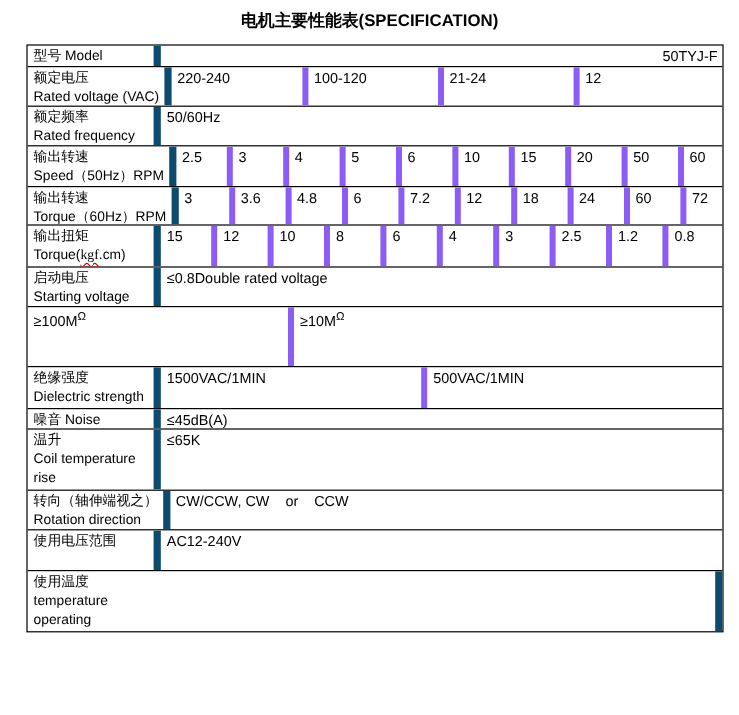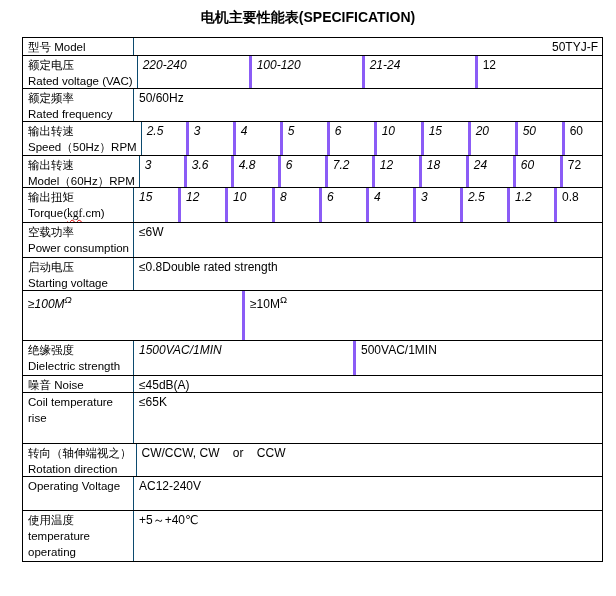--- a/index.html
+++ b/index.html
@@ -10,27 +10,27 @@
   .title {
     position:absolute; top:8px; left:0; width:100%;
     text-align:center; font-size:14px; font-weight:bold; line-height:18px;
   }
   .spec-table {
     position:absolute; left:22px; top:37px; width:581px;
     border:1px solid #000; box-sizing:border-box;
     font-size:12px;
   }
   .row { display:flex; border-bottom:1px solid #000; box-sizing:border-box; overflow:hidden; }
-  .row.last { border-bottom:none; }
+  .row.last { border-bottom:none;flex-direction:column; }
   .cell { box-sizing:border-box; padding:1px 4px 0 5px; overflow:visible; }
-  .label { flex:0 0 111px; border-right:1px solid #0c4a6e; }
+  .label { flex:0 0 111px; border-right:6px solid #0c4a6e; }
   .label .ln { white-space:nowrap; line-height:16px; font-size:11.5px; }
   .val  { line-height:16px; }
   .val .ln { line-height:16px; }
-  .c { border-right:3px solid #8b5cf6;font-style:italic; }
+  .c { border-right:5px solid #8b5cf6; }
   .w114 { flex:0 0 114px; }
   .w113 { flex:0 0 113px; }
   .w47  { flex:0 0 47px; }
   .w222 { flex:0 0 222px; }
   .grow { flex:1 1 auto; }
   .center { text-align:right; }
   .prewrap { white-space:pre-wrap; }
   .sup { font-size:9.5px; vertical-align:super; }
   .squiggle {
     text-decoration-line:underline; text-decoration-style:wavy;
@@ -87,21 +87,21 @@
       <div class="cell val c w47">10</div>
       <div class="cell val c w47">15</div>
       <div class="cell val c w47">20</div>
       <div class="cell val c w47">50</div>
       <div class="cell val grow">60</div>
     </div>
 
     <div class="row" style="height:32px">
       <div class="cell label">
         <div class="ln">输出转速</div>
-        <div class="ln">Model（60Hz）RPM</div>
+        <div class="ln">Torque（60Hz）RPM</div>
       </div>
       <div class="cell val c w47">3</div>
       <div class="cell val c w47">3.6</div>
       <div class="cell val c w47">4.8</div>
       <div class="cell val c w47">6</div>
       <div class="cell val c w47">7.2</div>
       <div class="cell val c w47">12</div>
       <div class="cell val c w47">18</div>
       <div class="cell val c w47">24</div>
       <div class="cell val c w47">60</div>
@@ -118,34 +118,27 @@
       <div class="cell val c w47">10</div>
       <div class="cell val c w47">8</div>
       <div class="cell val c w47">6</div>
       <div class="cell val c w47">4</div>
       <div class="cell val c w47">3</div>
       <div class="cell val c w47">2.5</div>
       <div class="cell val c w47">1.2</div>
       <div class="cell val grow">0.8</div>
     </div>
 
-    <div class="row" style="height:35px">
-      <div class="cell label">
-        <div class="ln">空载功率</div>
-        <div class="ln">Power consumption</div>
-      </div>
-      <div class="cell val grow">≤6W</div>
-    </div>
 
     <div class="row" style="height:33px">
       <div class="cell label">
         <div class="ln">启动电压</div>
         <div class="ln">Starting voltage</div>
       </div>
-      <div class="cell val grow">≤0.8Double rated strength</div>
+      <div class="cell val grow">≤0.8Double rated voltage</div>
     </div>
 
     <div class="row" style="height:50px">
       <div class="cell val c w222"><span>≥100M</span><span class="sup">Ω</span></div>
       <div class="cell val grow"><span>≥10M</span><span class="sup">Ω</span></div>
     </div>
 
     <div class="row" style="height:35px">
       <div class="cell label">
         <div class="ln">绝缘强度</div>
@@ -157,38 +150,39 @@
 
     <div class="row" style="height:17px">
       <div class="cell label">
         <div class="ln">噪音 Noise</div>
       </div>
       <div class="cell val grow">≤45dB(A)</div>
     </div>
 
     <div class="row" style="height:51px">
       <div class="cell label">
+        <div class="ln">温升</div>
         <div class="ln">Coil temperature</div>
         <div class="ln">rise</div>
       </div>
       <div class="cell val grow">≤65K</div>
     </div>
 
 
     <div class="row" style="height:33px">
       <div class="cell label">
         <div class="ln">转向（轴伸端视之）</div>
         <div class="ln">Rotation direction</div>
       </div>
       <div class="cell val grow prewrap">CW/CCW, CW    or    CCW</div>
     </div>
 
     <div class="row" style="height:34px">
       <div class="cell label">
-        <div class="ln">Operating Voltage</div>
+        <div class="ln">使用电压范围</div>
       </div>
       <div class="cell val grow">AC12-240V</div>
     </div>
 
     <div class="row last" style="height:50px">
       <div class="cell label">
         <div class="ln">使用温度</div>
         <div class="ln">temperature</div>
         <div class="ln">operating</div>
       </div>

